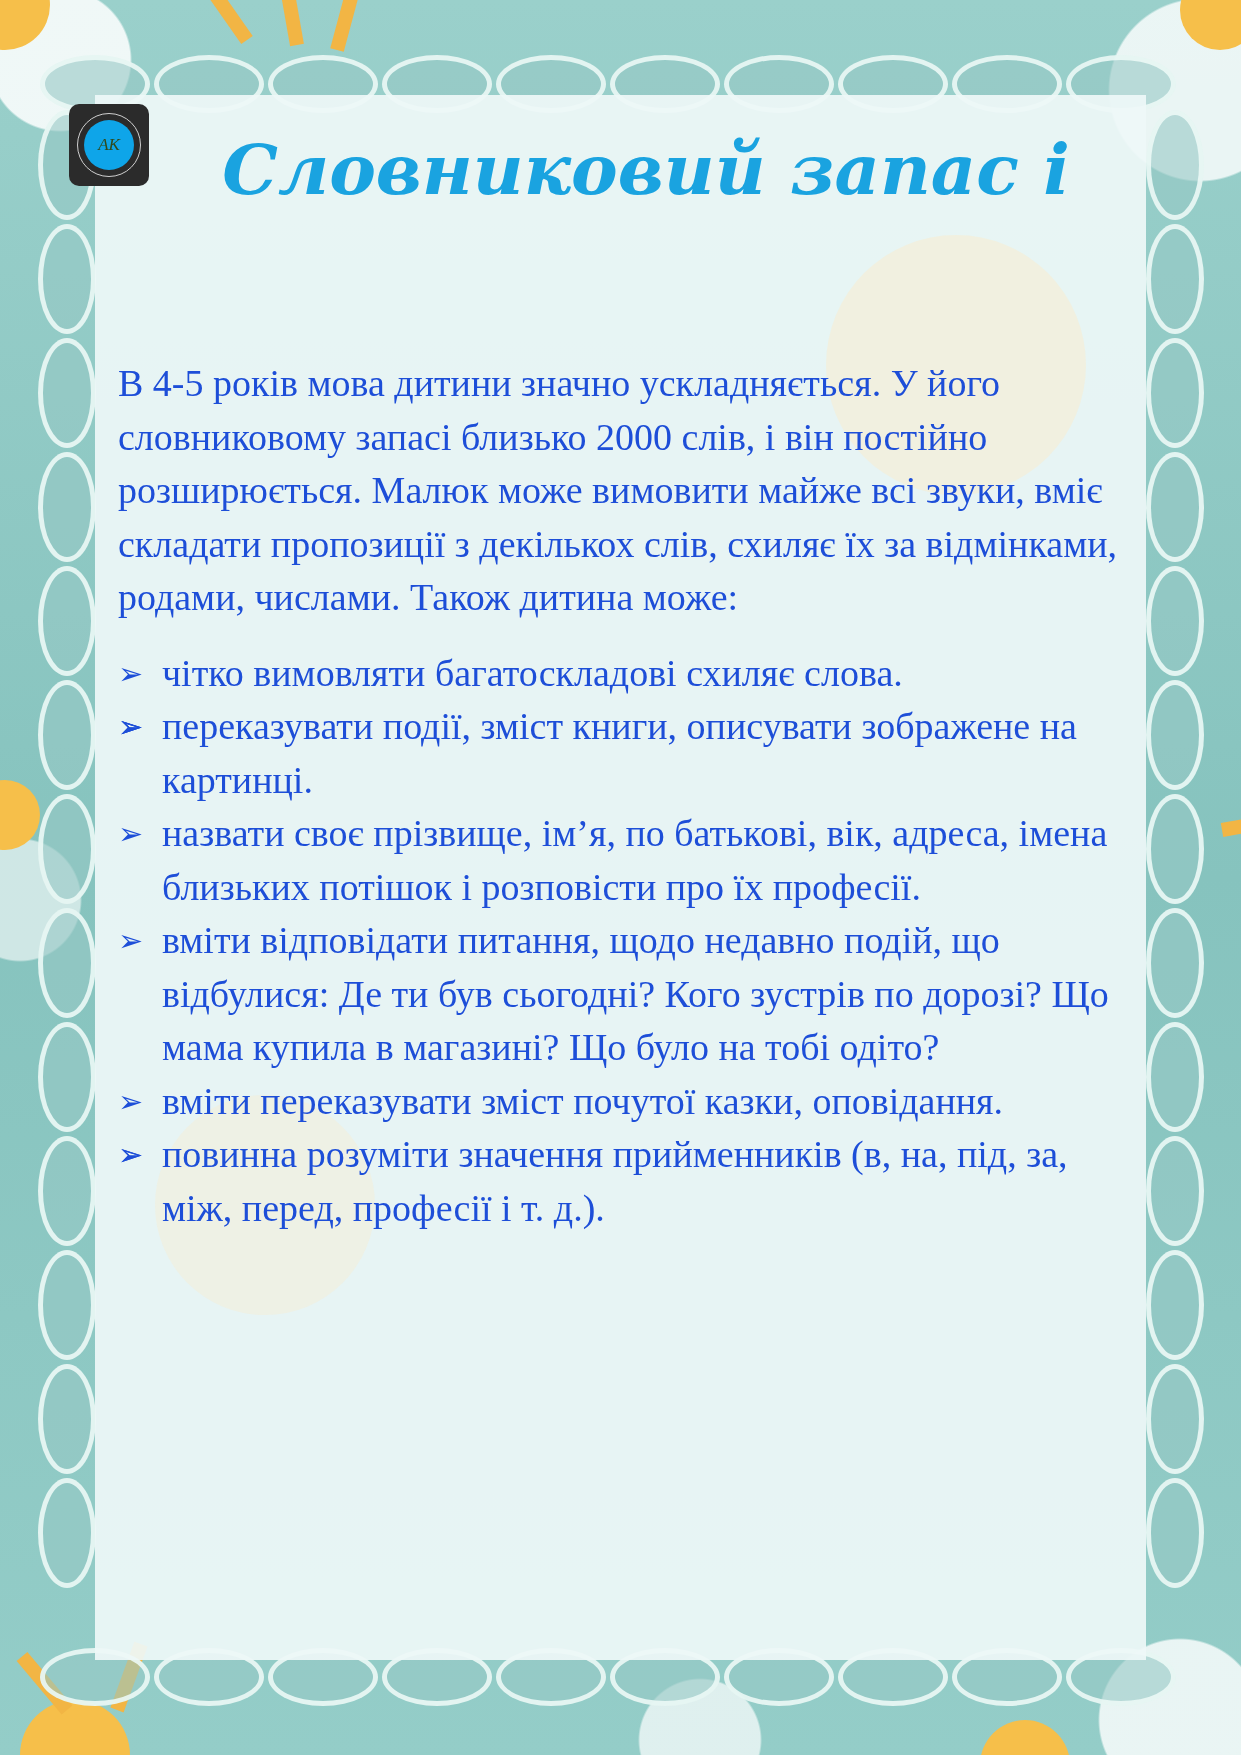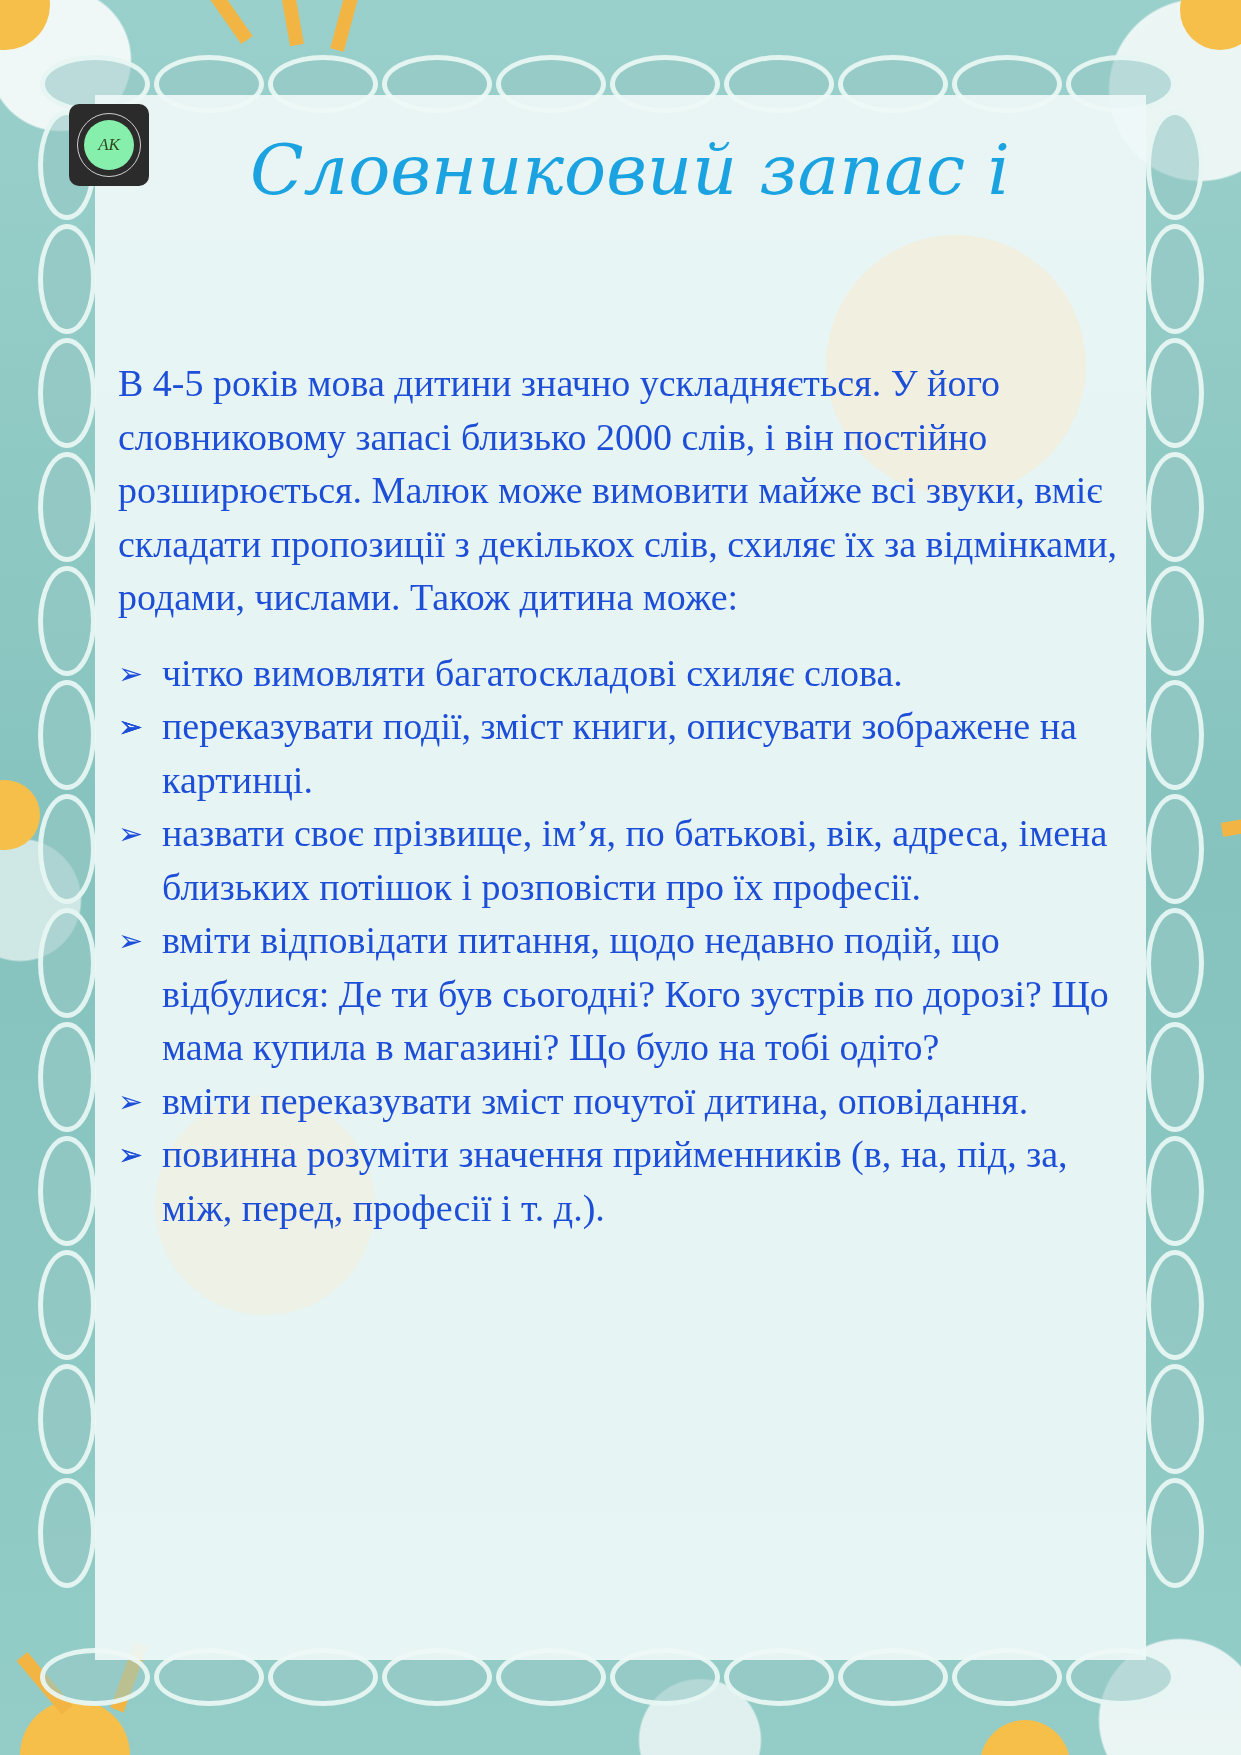--- a/index.html
+++ b/index.html
@@ -92,36 +92,36 @@
     }
     .logo-ring {
       width: 62px; height: 62px;
       border-radius: 50%;
       border: 1.5px solid #cfcfcf;
       display: flex; align-items: center; justify-content: center;
     }
     .logo-circle {
       width: 50px; height: 50px;
       border-radius: 50%;
-      background: #86efac;
+      background: #0ea5e9;
       display: flex; align-items: center; justify-content: center;
       font-family: "Liberation Serif", serif;
       font-style: italic;
       font-size: 17px;
       color: #2f4a1b;
     }
     .title {
       position: absolute;
-      left: 180px; top: 118px;
+      left: 196px; top: 118px;
       width: 900px;
       text-align: center;
       color: #1aa3e0;
       font-family: "DejaVu Serif", serif;
       font-style: italic;
-      font-weight: normal;
+      font-weight: bold;
       font-size: 70px;
       line-height: 104px;
       z-index: 5;
     }
     .content {
       position: absolute;
       left: 118px; top: 357px;
       width: 1020px;
       color: #1d4ed8;
       font-family: "Liberation Serif", serif;
@@ -231,17 +231,17 @@
 
 <div class="content">
   <p class="intro">В 4-5 років мова дитини значно ускладняється. У його словниковому запасі близько 2000 слів, і він постійно розширюється. Малюк може вимовити майже всі звуки, вміє складати пропозиції з декількох слів, схиляє їх за відмінками, родами, числами. Також дитина може:</p>
   <ul class="list">
     <li><span class="bullet">➢</span><span>чітко вимовляти багатоскладові схиляє слова.</span></li>
     <li><span class="bullet">➢</span></li>
     <li><span class="bullet">➢</span></li>
     <li><span class="bullet">➢</span><span>переказувати події, зміст книги, описувати зображене на картинці.</span></li>
     <li><span class="bullet">➢</span><span>назвати своє прізвище, ім’я, по батькові, вік, адреса, імена близьких потішок і розповісти про їх професії.</span></li>
     <li><span class="bullet">➢</span><span>вміти відповідати питання, щодо недавно подій, що відбулися: Де ти був сьогодні? Кого зустрів по дорозі? Що мама купила в магазині? Що було на тобі одіто?</span></li>
-    <li><span class="bullet">➢</span><span>вміти переказувати зміст почутої дитина, оповідання.</span></li>
+    <li><span class="bullet">➢</span><span>вміти переказувати зміст почутої казки, оповідання.</span></li>
     <li><span class="bullet">➢</span></li>
     <li><span class="bullet">➢</span><span>повинна розуміти значення прийменників (в, на, під, за, між, перед, професії і т. д.).</span></li>
   </ul>
 </div>
 
 </body></html>

